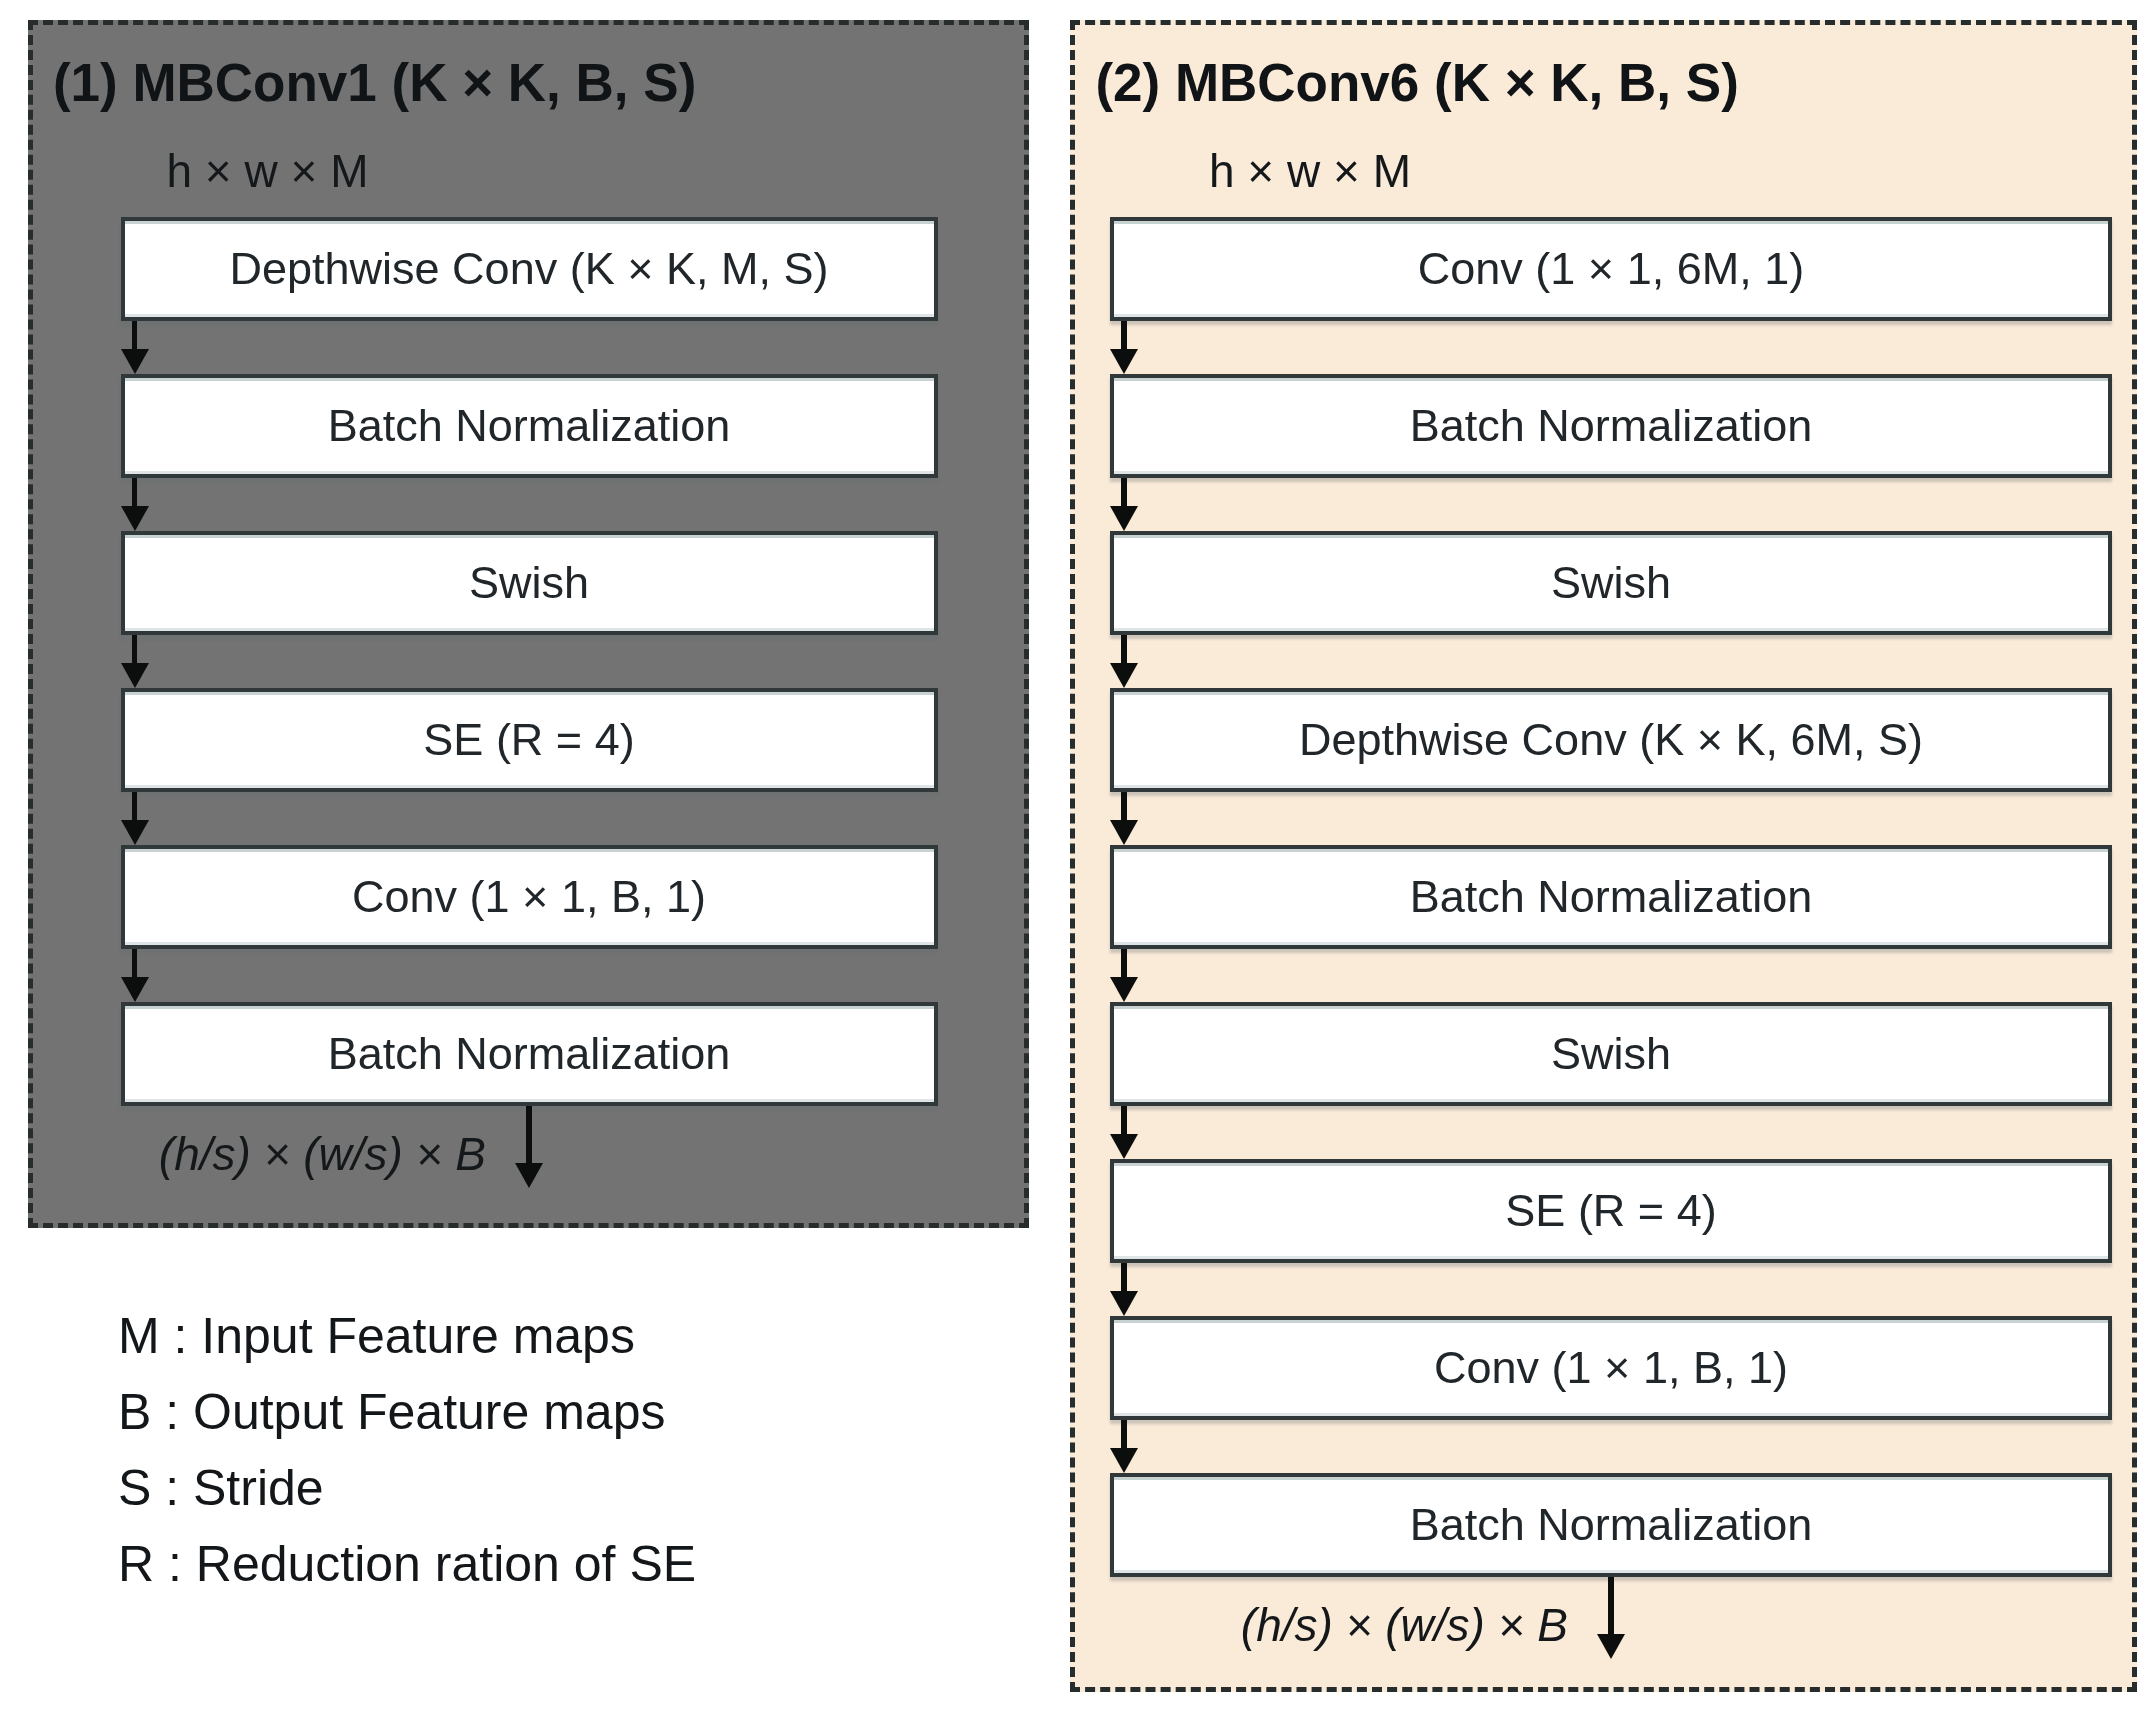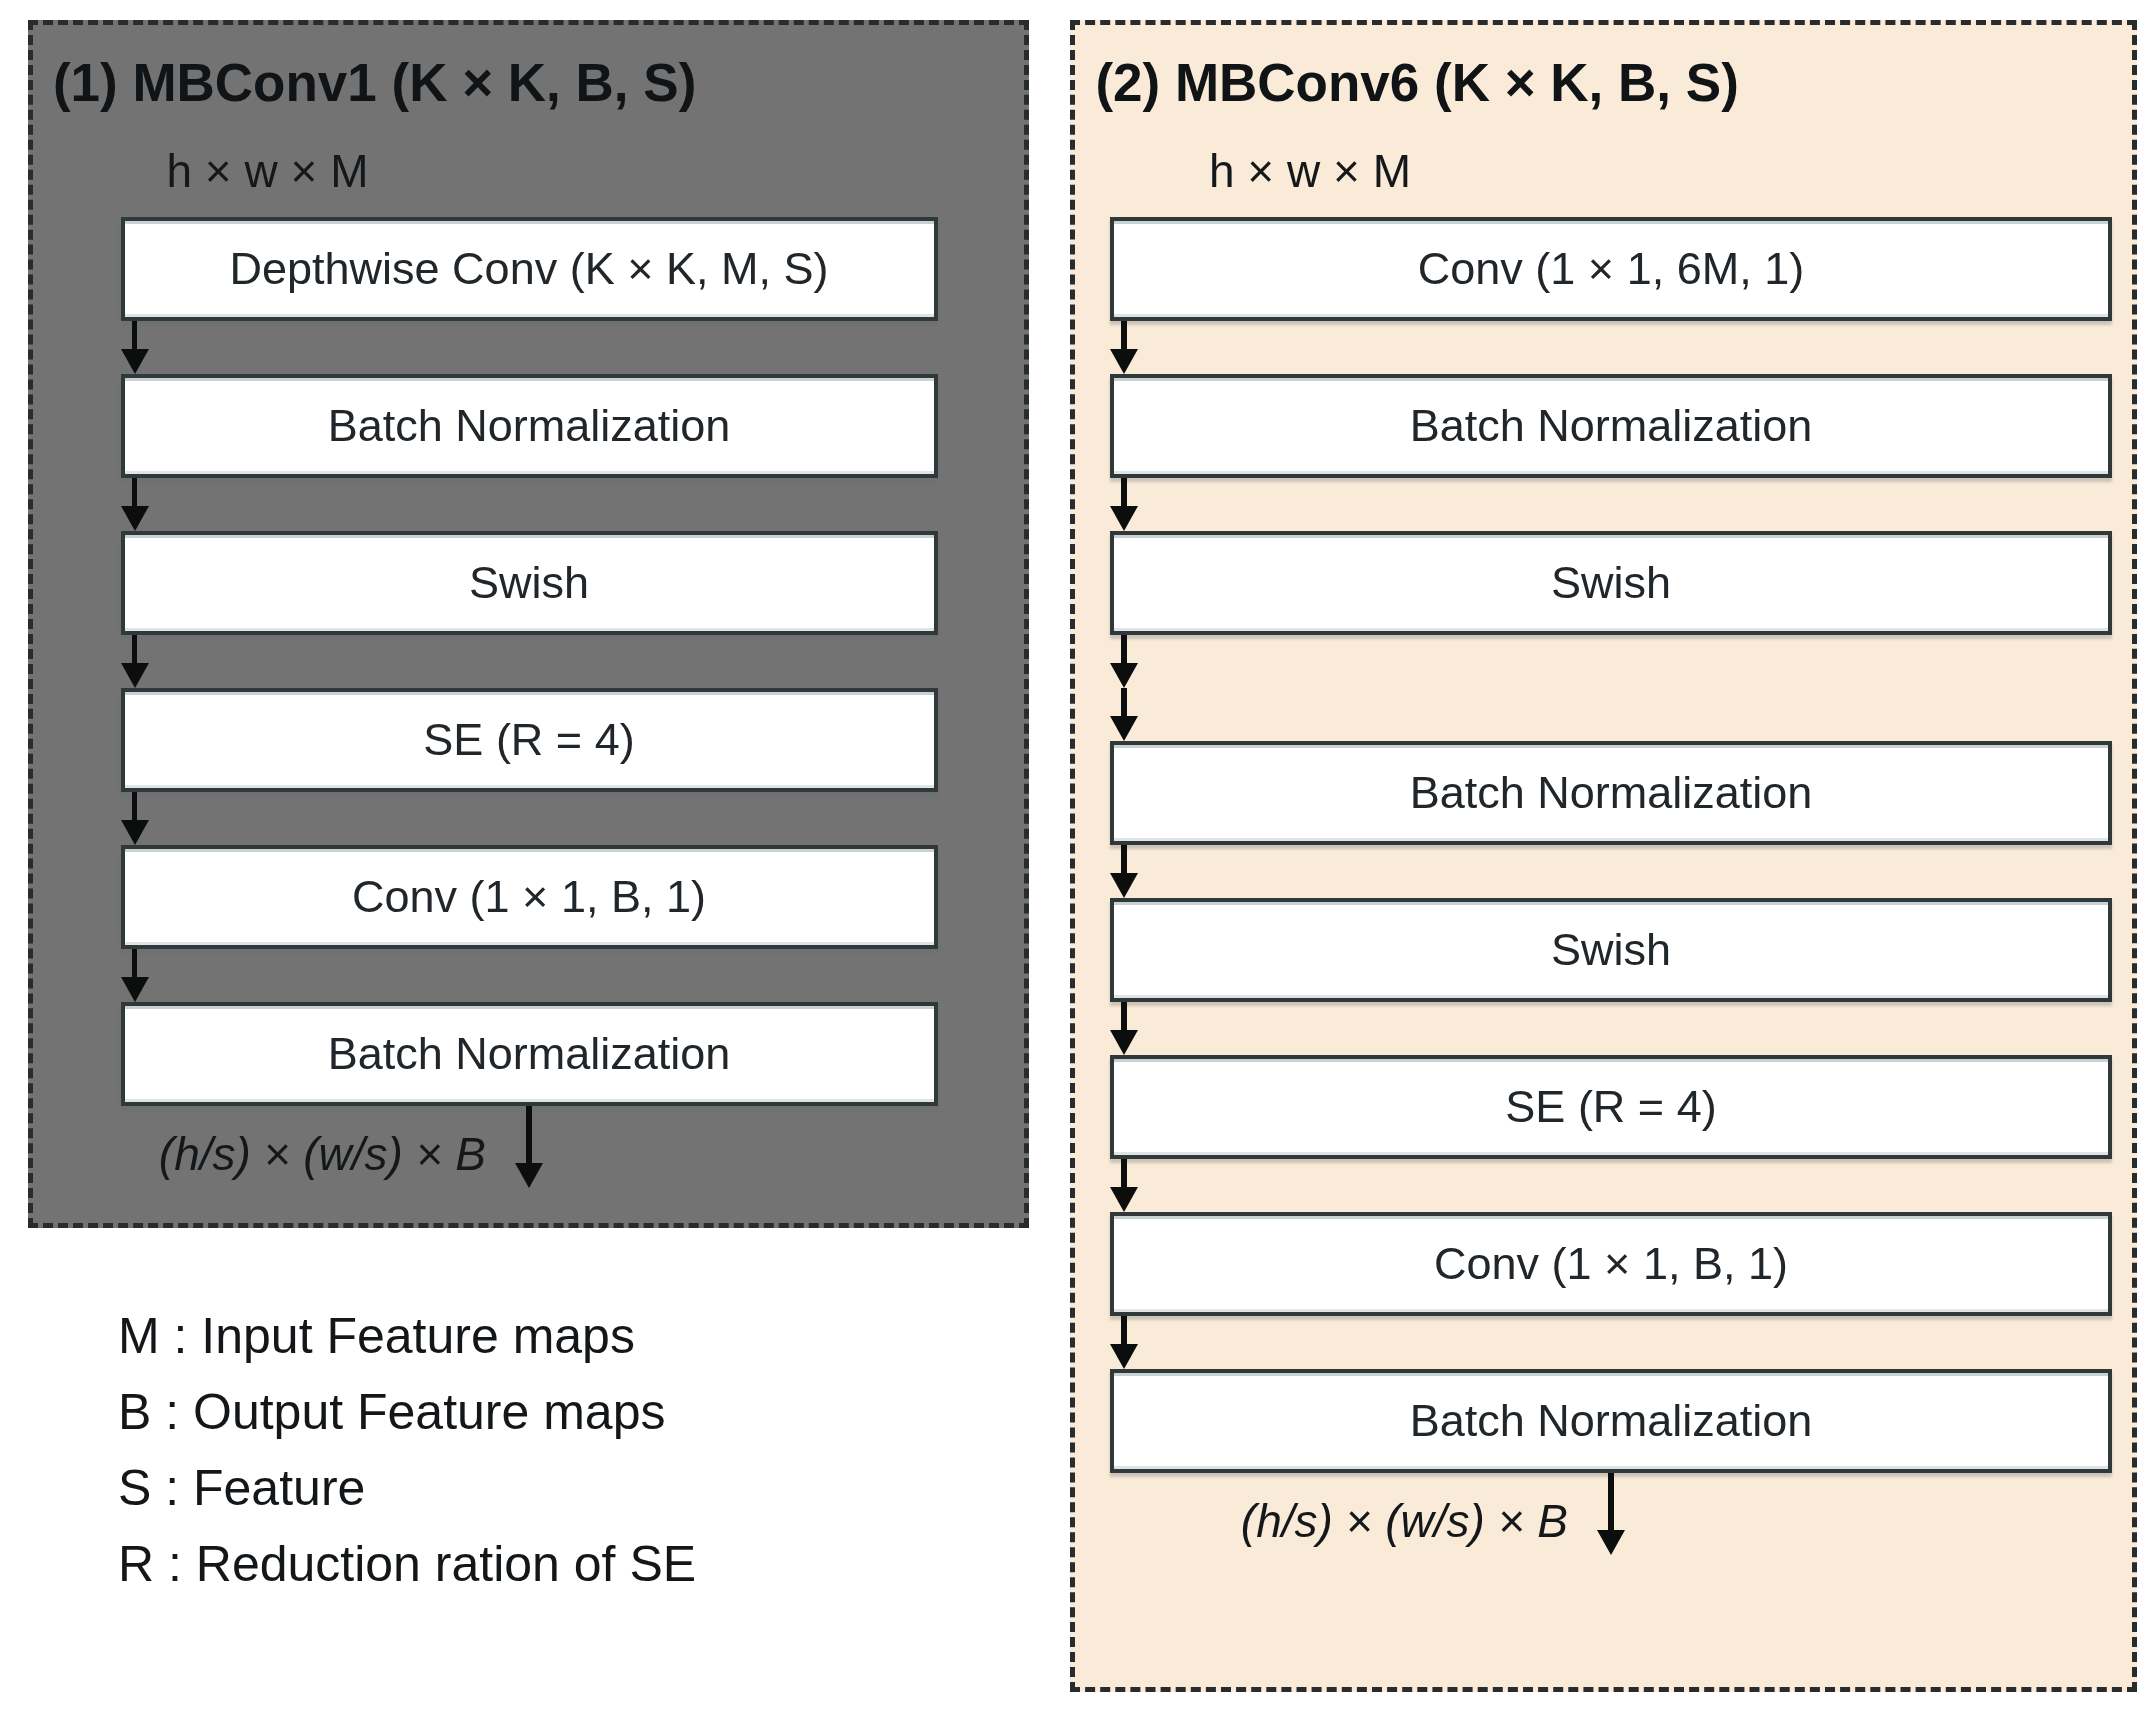--- a/index.html
+++ b/index.html
@@ -178,20 +178,21 @@
       <div class="box">Batch Normalization</div>
       <div class="arrow">
         <div class="shaft"></div>
         <div class="head"></div>
       </div>
       <div class="box">Swish</div>
       <div class="arrow">
         <div class="shaft"></div>
         <div class="head"></div>
       </div>
+      <div class="box">Depthwise Conv (K × K, 6M, S)</div>
       <div class="arrow">
         <div class="shaft"></div>
         <div class="head"></div>
       </div>
       <div class="box">Batch Normalization</div>
       <div class="arrow">
         <div class="shaft"></div>
         <div class="head"></div>
       </div>
       <div class="box">Swish</div>
@@ -218,16 +219,16 @@
         <div class="shaft"></div>
         <div class="head"></div>
       </div>
     </div>
   </div>
 </div>
 
 <div id="legend">
   <div class="legend-line">M : Input Feature maps</div>
   <div class="legend-line">B : Output Feature maps</div>
-  <div class="legend-line">S : Feature</div>
+  <div class="legend-line">S : Stride</div>
   <div class="legend-line">R : Reduction ration of SE</div>
 </div>
 
 
 </body></html>

